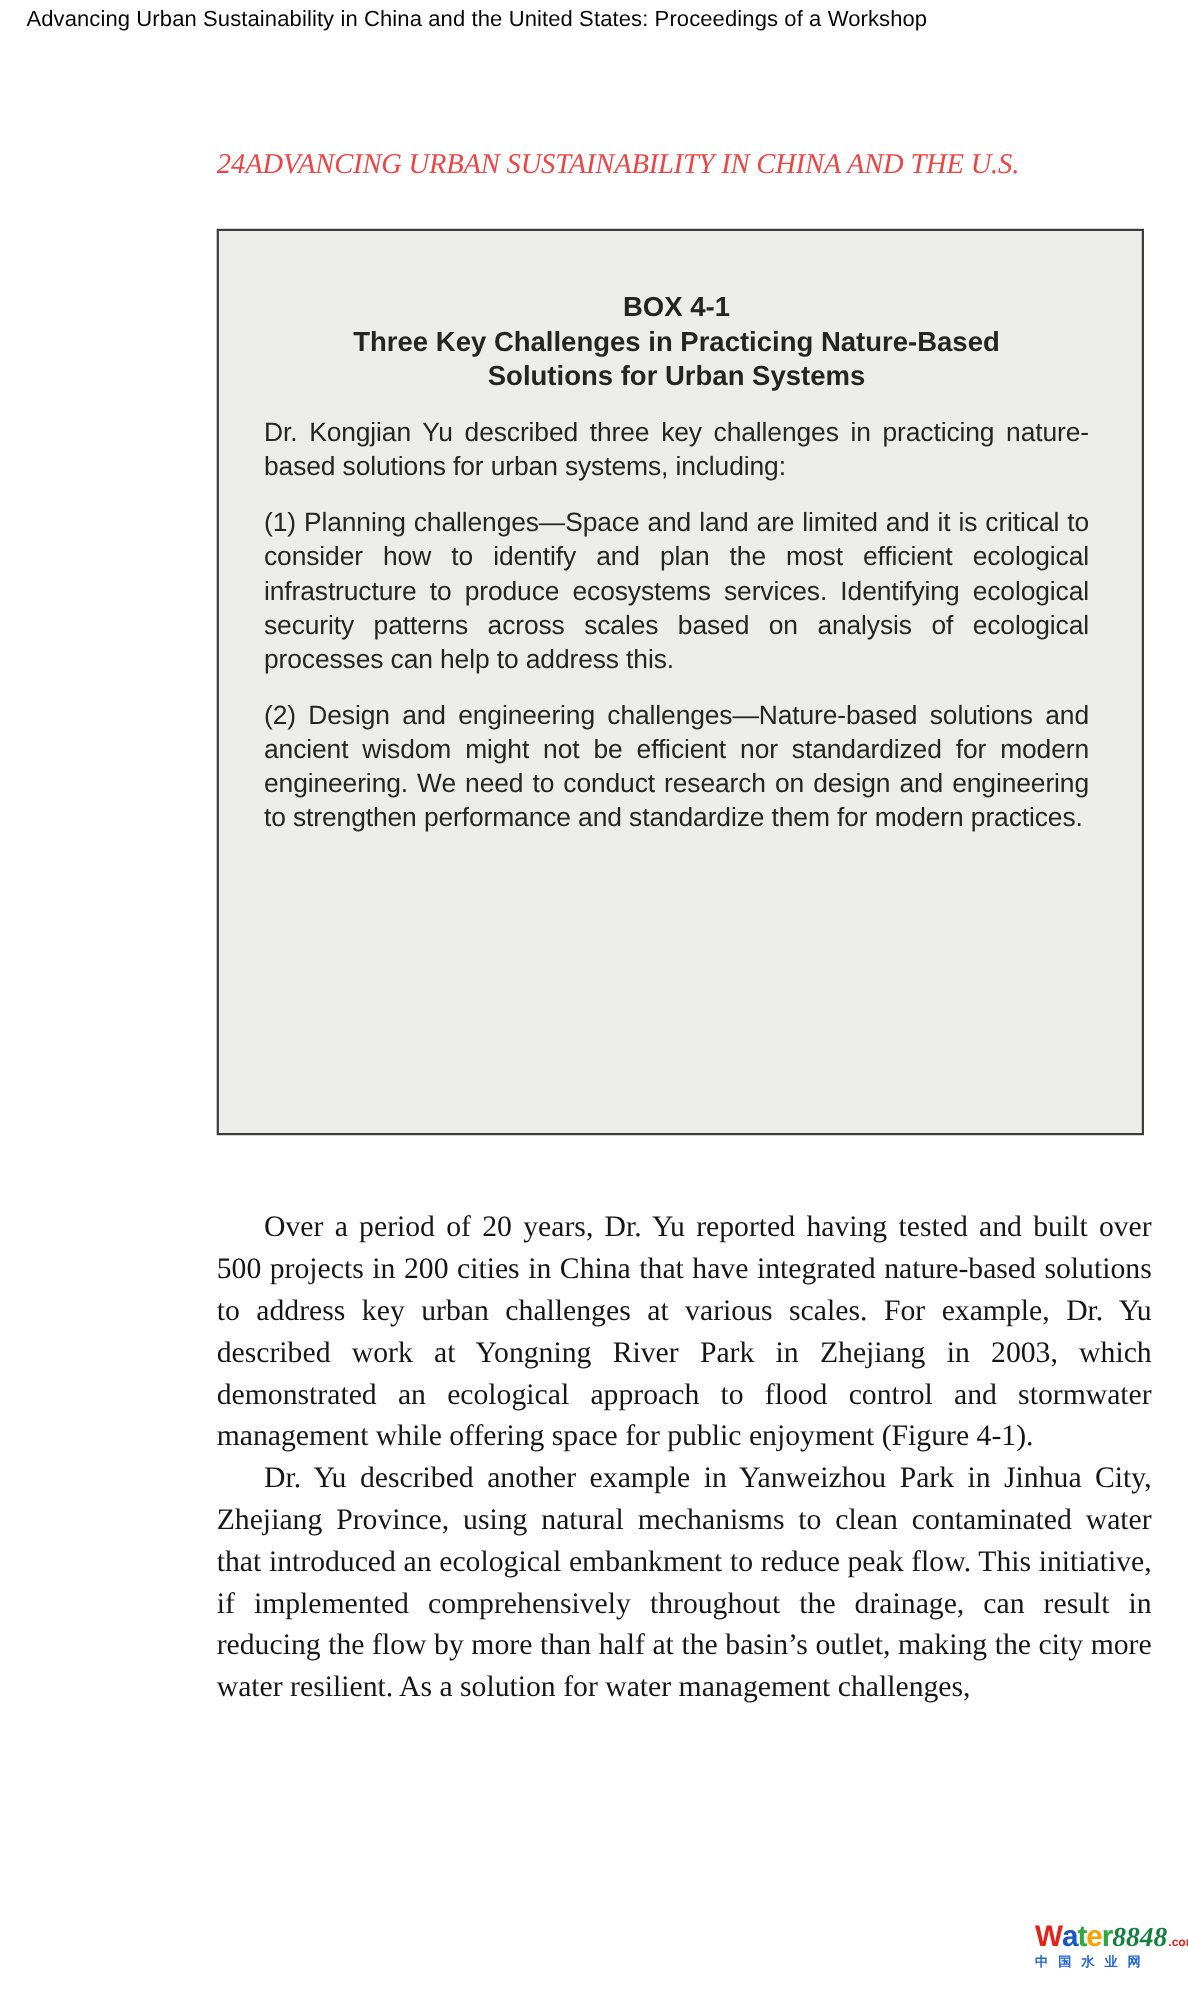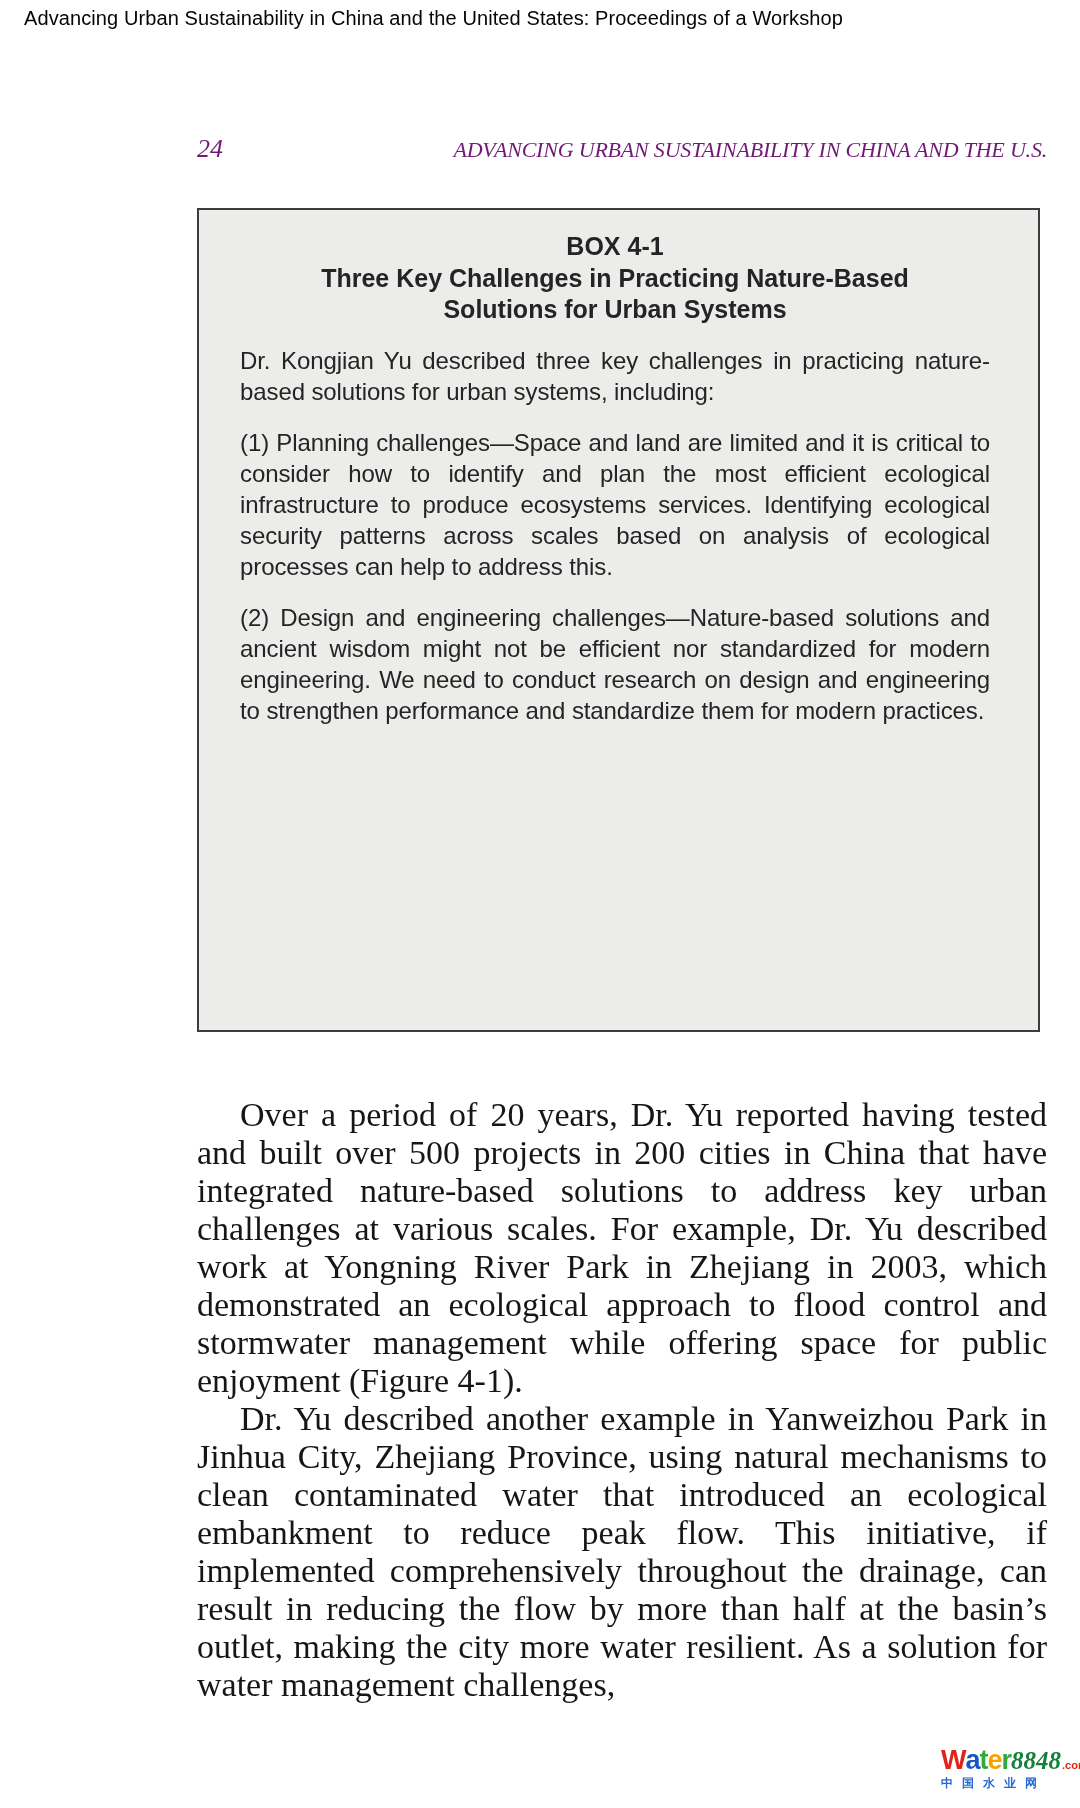--- a/index.html
+++ b/index.html
@@ -25,39 +25,39 @@
     white-space: nowrap;
   }
 
   
   .page-head {
     position: absolute;
     left: 197px;
     top: 134px;
     width: 850px;
     display: flex;
-    justify-content: space-between;
+    justify-content: flex-start;
     align-items: baseline;
     font-family: "Liberation Serif", serif;
     font-style: italic;
-    color: #701a75;
+    color: #ef4444;
   }
   .page-number { font-size: 26px; }
-  .running-title { font-size: 22px; letter-spacing: -0.2px; white-space: nowrap; }
+  .running-title { font-size: 26px; letter-spacing: -0.2px; white-space: nowrap; }
 
   
   .feature-box {
     position: absolute;
     left: 197px;
     top: 208px;
     width: 843px;
     height: 824px;
     background: #ececea;
     border: 2px solid #3c3c3c;
-    padding: 21px 48px 0 41px;
+    padding: 54px 48px 0 41px;
     color: #242424;
   }
   .box-label {
     text-align: center;
     font-weight: bold;
     font-size: 25px;
     line-height: 30px;
   }
   .box-title {
     text-align: center;
@@ -75,21 +75,21 @@
     letter-spacing: -0.1px;
   }
 
   
   .body-text {
     position: absolute;
     left: 197px;
     top: 1096px;
     width: 850px;
     font-family: "Liberation Serif", serif;
-    font-size: 34px;
+    font-size: 27px;
     line-height: 38px;
     color: #161616;
     text-align: justify;
   }
   .body-text p { text-indent: 43px; }
 
   
   .footer-line {
     position: absolute;
     left: 215px;

